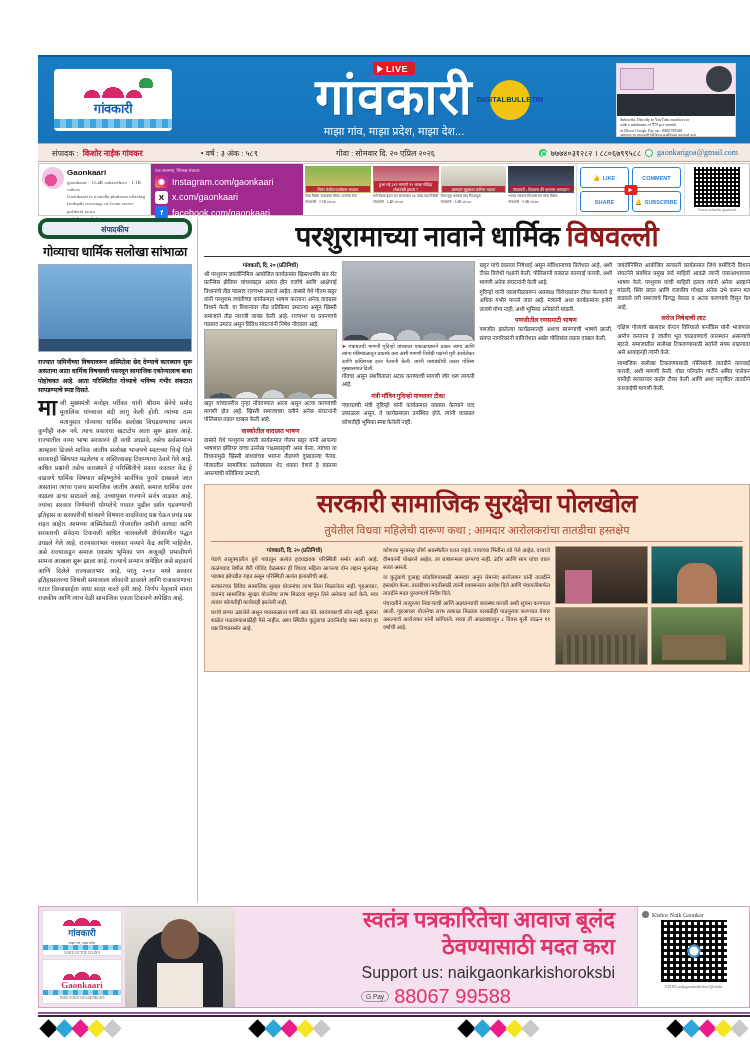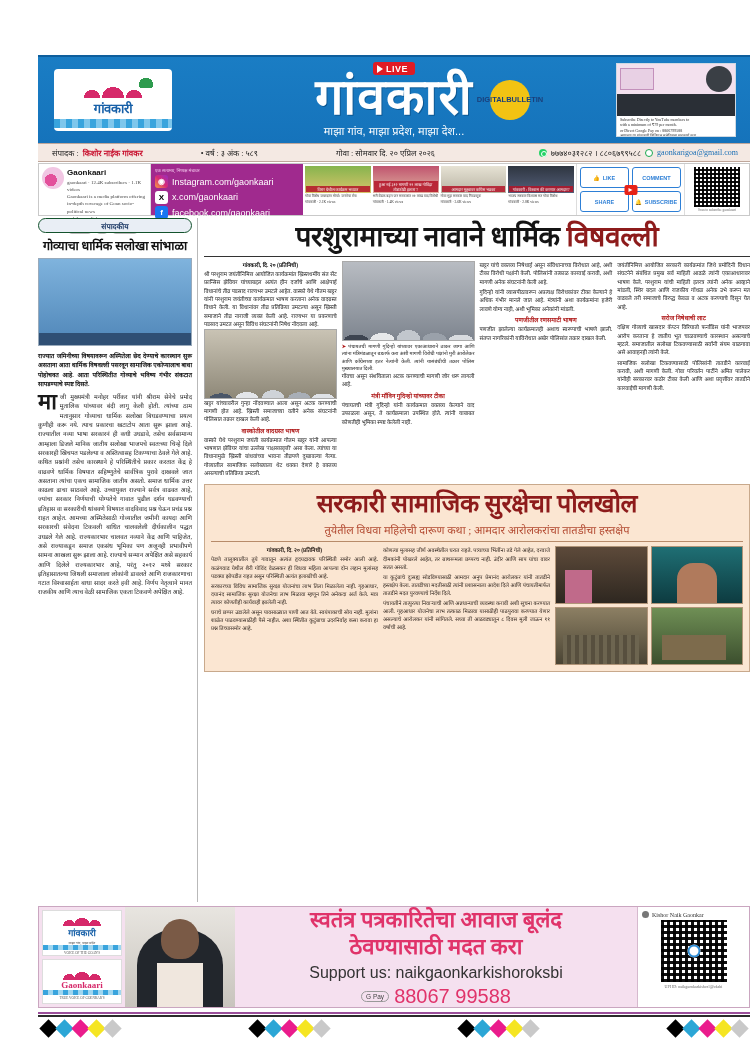--- a/index.html
+++ b/index.html
@@ -136,21 +136,21 @@
       repeating-linear-gradient(0deg,#111 0 2px,#fff 2px 4px);
     background-blend-mode:multiply; }
   .s-qr .qc { font-size:3.4px; color:#666; margin-top:1px; }
 
   
   .body-wrap { position:absolute; left:38px; top:218px; width:712px; height:684px; display:flex; gap:6px; }
   .edit-col { width:160px; border-right:1px solid #b9b9b9; padding-right:5px; }
   .main-col { flex:1; }
 
   .edit-tag {
-    background:#e9eef5; border:1px solid #14532d; border-radius:9px;
+    background:#e9eef5; border:4px solid #14532d; border-radius:9px;
     text-align:center; font-size:7.5px; color:#24406b; padding:1.5px 0; font-weight:bold;
   }
   .edit-title {
     text-align:center; font-size:12.5px; font-weight:bold; color:#111; margin:4px 0 4px;
     letter-spacing:-.2px;
   }
   .edit-photo {
     width:100%; height:88px;
     background:linear-gradient(#7fb3dd,#4f86b8);
     position:relative; overflow:hidden; border:1px solid #9ab;
@@ -252,21 +252,21 @@
   .ad-logo .nm2 { font-size:9px; font-weight:bold; color:#d6296a; }
   .ad-logo .tiny { font-size:3.4px; color:#555; margin-top:1px; }
   .ad-logo .wv { width:100%;height:5px;background:repeating-linear-gradient(90deg,#39a4dd 0 5px,#9fd6f0 5px 10px);}
   .ad-photo { width:110px; height:100%; background:linear-gradient(#e8e5e0,#c8c4bd); position:relative; overflow:hidden; }
   .ad-photo .person { position:absolute; bottom:0; left:50%; transform:translateX(-50%);
     width:86px; height:78px; background:#22262c; border-radius:46% 46% 0 0; }
   .ad-photo .head { position:absolute; bottom:48px; left:50%; transform:translateX(-50%);
     width:38px;height:40px; background:#7a5a46; border-radius:50% 50% 44% 44%;}
   .ad-photo .shirt { position:absolute; bottom:0; left:50%; transform:translateX(-50%);
     width:46px; height:44px; background:#f0e7de; }
-  .ad-text { flex:1; text-align:center; padding:0 14px; }
+  .ad-text { flex:1; text-align:right; padding:0 22px; }
   .ad-h1 { font-size:22px; color:#e0336a; font-weight:bold; line-height:1.24; }
   .ad-h2 { font-size:16px; color:#333; font-family:"Liberation Sans",sans-serif; margin-top:4px; }
   .ad-pay { margin-top:3px; display:flex; align-items:center; justify-content:center; gap:5px; }
   .gpay { border:1px solid #999; border-radius:8px; font-size:6.5px; padding:1px 4px; color:#444;
           font-family:"Liberation Sans",sans-serif;}
   .ad-num { font-size:20px; color:#e0336a; font-family:"Liberation Sans",sans-serif; }
   .ad-qr { width:112px; height:100%; background:#fff; border-left:1px solid #d6b9ce;
            padding:4px; display:flex; flex-direction:column; align-items:center; }
   .ad-qr .who { font-size:6px; color:#333; display:flex; align-items:center; gap:3px; align-self:flex-start; }
   .ad-qr .who .dot { width:7px;height:7px;border-radius:50%;background:#777; }

